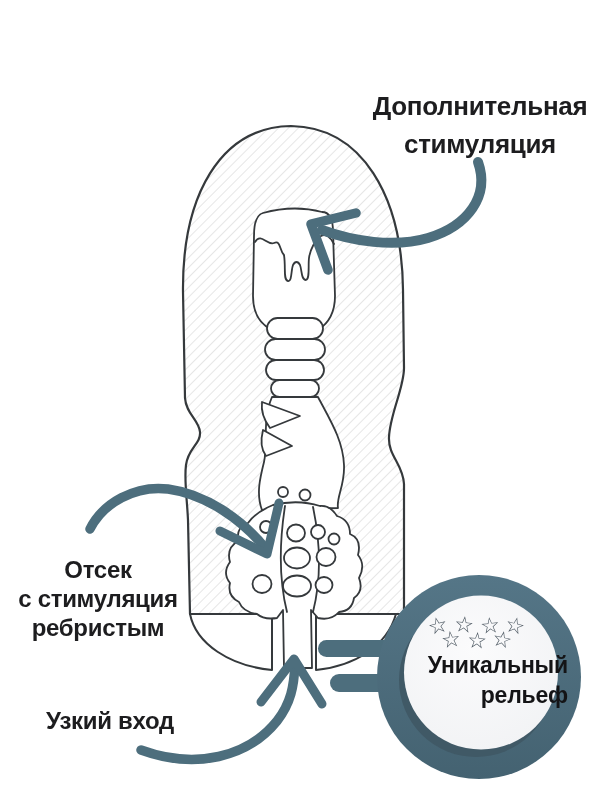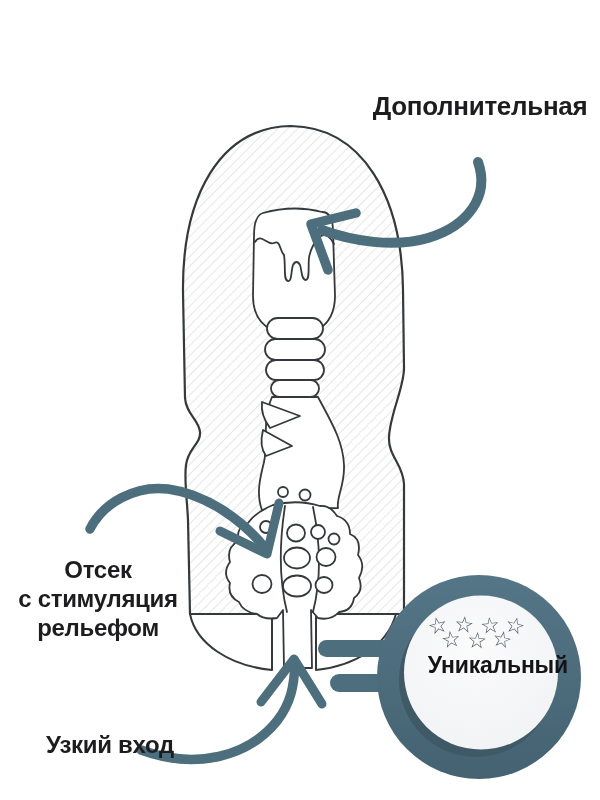--- a/index.html
+++ b/index.html
@@ -7,21 +7,21 @@
     position:relative;width:600px;height:800px;background:#ffffff;overflow:hidden;
     font-family:"Liberation Sans","DejaVu Sans",sans-serif;
   }
   .canvas svg{position:absolute;left:0;top:0;}
   .label{
     position:absolute;font-weight:bold;color:#1d1d1f;text-align:center;
     letter-spacing:-0.3px;
   }
   .label-top{left:365px;top:87px;width:230px;font-size:26px;line-height:38px;}
   .label-left{left:8px;top:538px;width:180px;font-size:24px;line-height:29px;margin-top:17px;}
-  .label-bottom{left:20px;top:707px;width:180px;font-size:24px;line-height:28px;margin-top:24px;}
+  .label-bottom{left:20px;top:707px;width:180px;font-size:24px;line-height:28px;}
   .badge-text{
     position:absolute;left:392px;top:650px;width:176px;
     font-size:23px;line-height:30px;font-weight:bold;color:#141416;text-align:right;
     letter-spacing:-0.2px;
   }
   .stars{position:absolute;left:0;top:0;width:600px;height:800px;pointer-events:none;}
   .star{
     position:absolute;font-family:"DejaVu Sans",sans-serif;
     font-size:22px;color:#4b5660;line-height:22px;
   }
@@ -134,39 +134,41 @@
 
     <g>
       <circle cx="479" cy="677" r="102" fill="url(#ringGrad)"></circle>
       <circle cx="476" cy="680" r="77" fill="#405966"></circle>
       <circle cx="481" cy="672.5" r="77" fill="url(#discGrad)"></circle>
     </g>
   </svg>
 
   <div class="label label-top">
     <div>Дополнительная</div>
+    <div>стимуляция</div>
   </div>
 
   <div class="label label-left">
     <div>Отсек</div>
     <div>с стимуляция</div>
-    <div>рельефом</div>
+    <div>ребристым</div>
   </div>
 
   <div class="label label-bottom">
     <div>Узкий вход</div>
   </div>
 
   <div class="stars">
     <span class="star" style="left:438px;top:626px;transform:translate(-50%,-50%) rotate(-14deg);">☆</span>
     <span class="star" style="left:464px;top:625px;transform:translate(-50%,-50%) rotate(6deg);">☆</span>
     <span class="star" style="left:490px;top:626px;transform:translate(-50%,-50%) rotate(-6deg);">☆</span>
     <span class="star" style="left:515px;top:626px;transform:translate(-50%,-50%) rotate(14deg);">☆</span>
     <span class="star" style="left:451px;top:640px;transform:translate(-50%,-50%) rotate(-8deg);">☆</span>
     <span class="star" style="left:477px;top:641px;transform:translate(-50%,-50%) rotate(4deg);">☆</span>
     <span class="star" style="left:502px;top:640px;transform:translate(-50%,-50%) rotate(12deg);">☆</span>
   </div>
 
   <div class="badge-text">
     <div>Уникальный</div>
+    <div>рельеф</div>
   </div>
 
 </div>
 
 </body></html>

